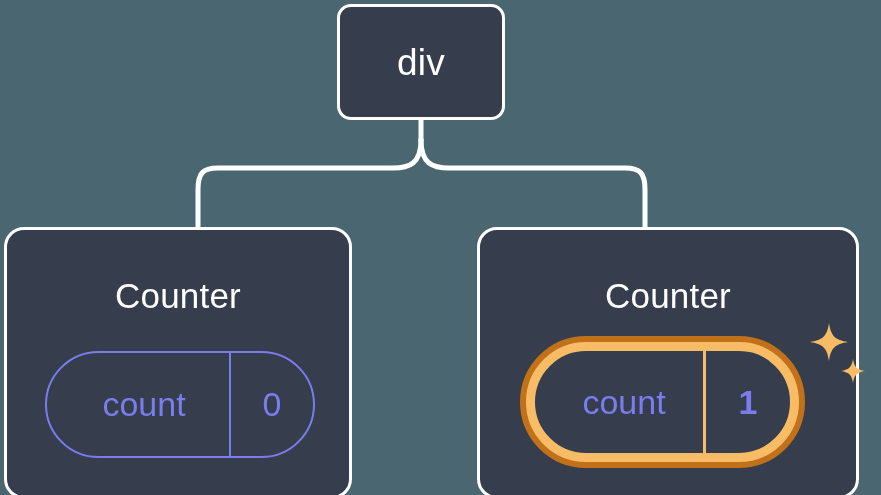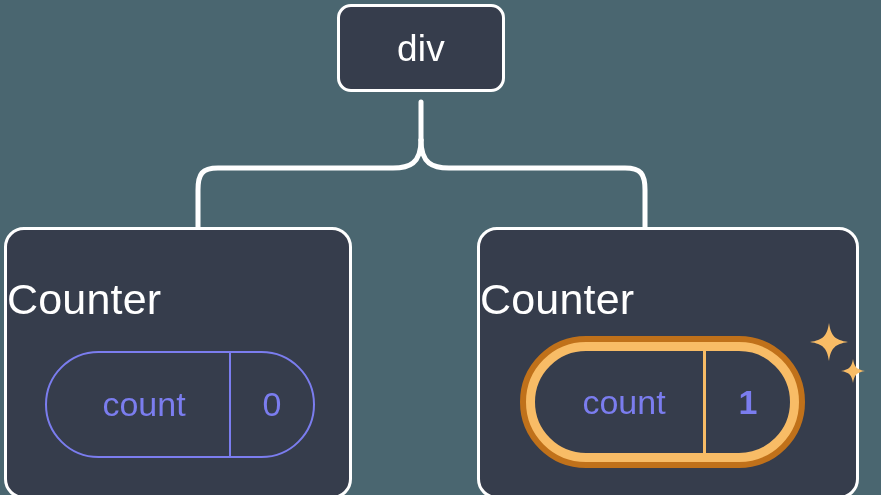--- a/index.html
+++ b/index.html
@@ -33,21 +33,21 @@
     position: absolute;
     box-sizing: border-box;
     background: #363d4c;
     border: 3px solid #ffffff;
     border-radius: 20px;
   }
   #root-node {
     left: 337px;
     top: 4px;
     width: 168px;
-    height: 88px;
+    height: 116px;
     border-radius: 14px;
     display: flex;
     align-items: center;
     justify-content: center;
   }
   #root-label {
     color: #ffffff;
     font-size: 37px;
     line-height: 1;
     letter-spacing: 0.2px;
@@ -64,23 +64,23 @@
     top: 227px;
     width: 382px;
     height: 272px;
   }
 
   .node-title {
     position: absolute;
     left: 0;
     right: 0;
     top: 48px;
-    text-align: left;
+    text-align: center;
     color: #ffffff;
-    font-size: 43px;
+    font-size: 35px;
     line-height: 1;
     letter-spacing: 0.2px;
   }
 
   
   .pill {
     position: absolute;
     box-sizing: border-box;
     display: flex;
     align-items: stretch;

